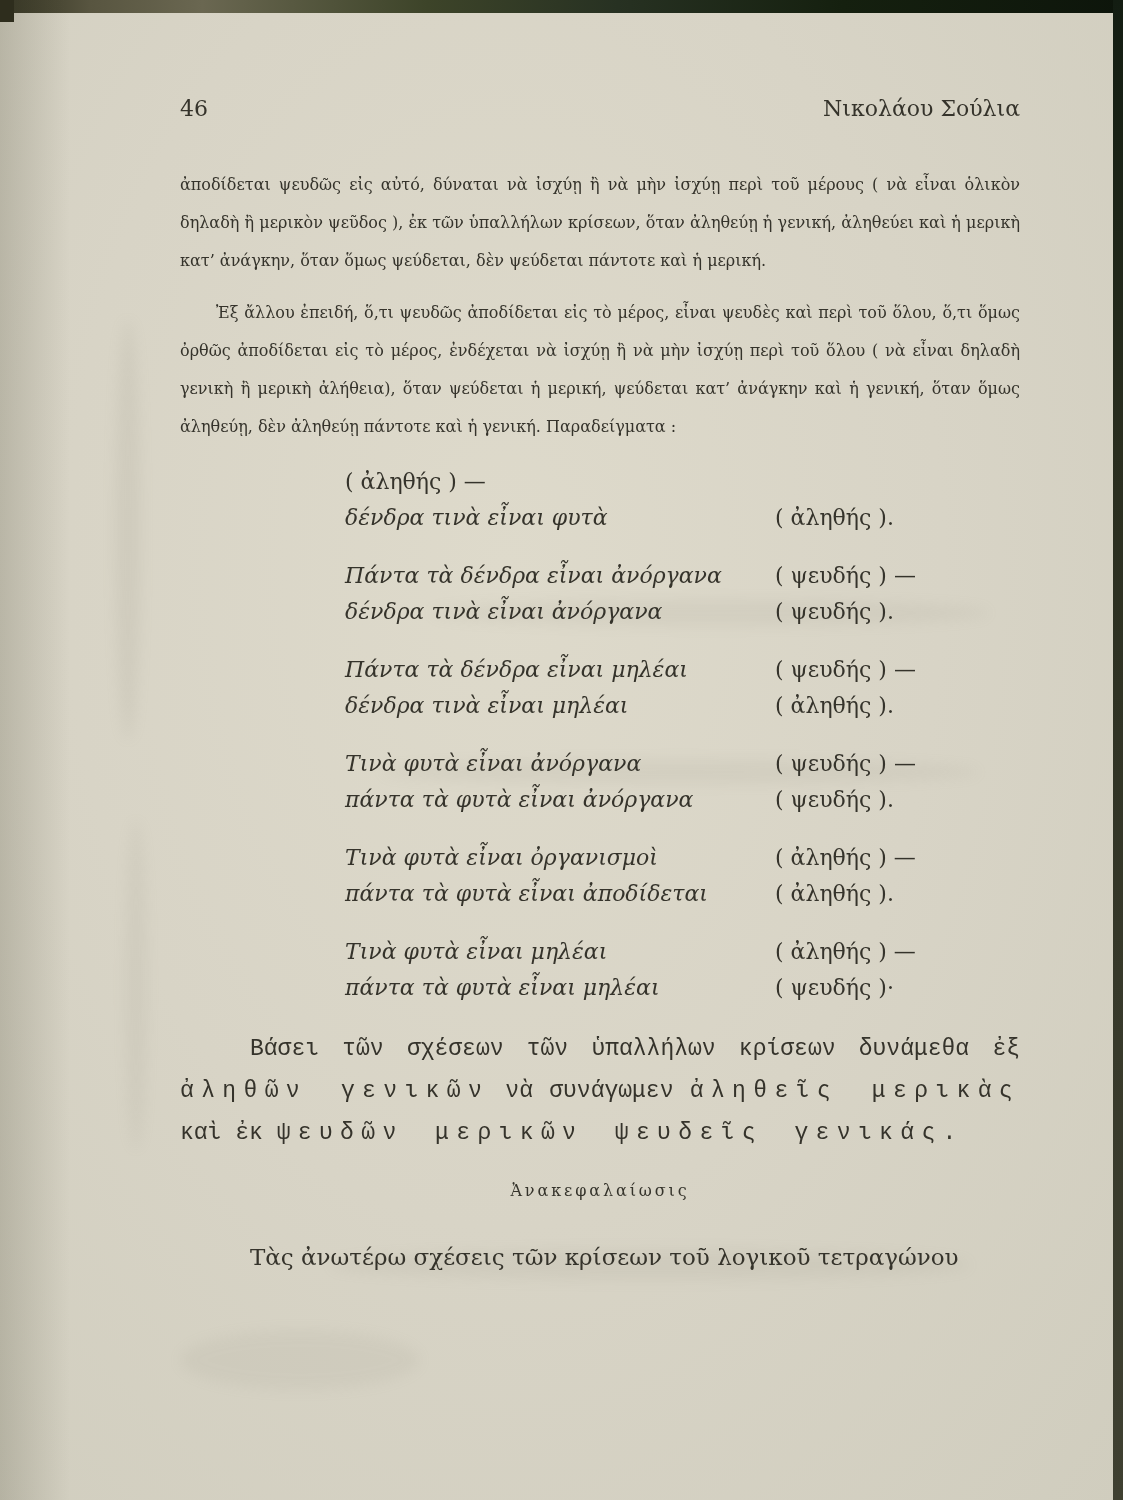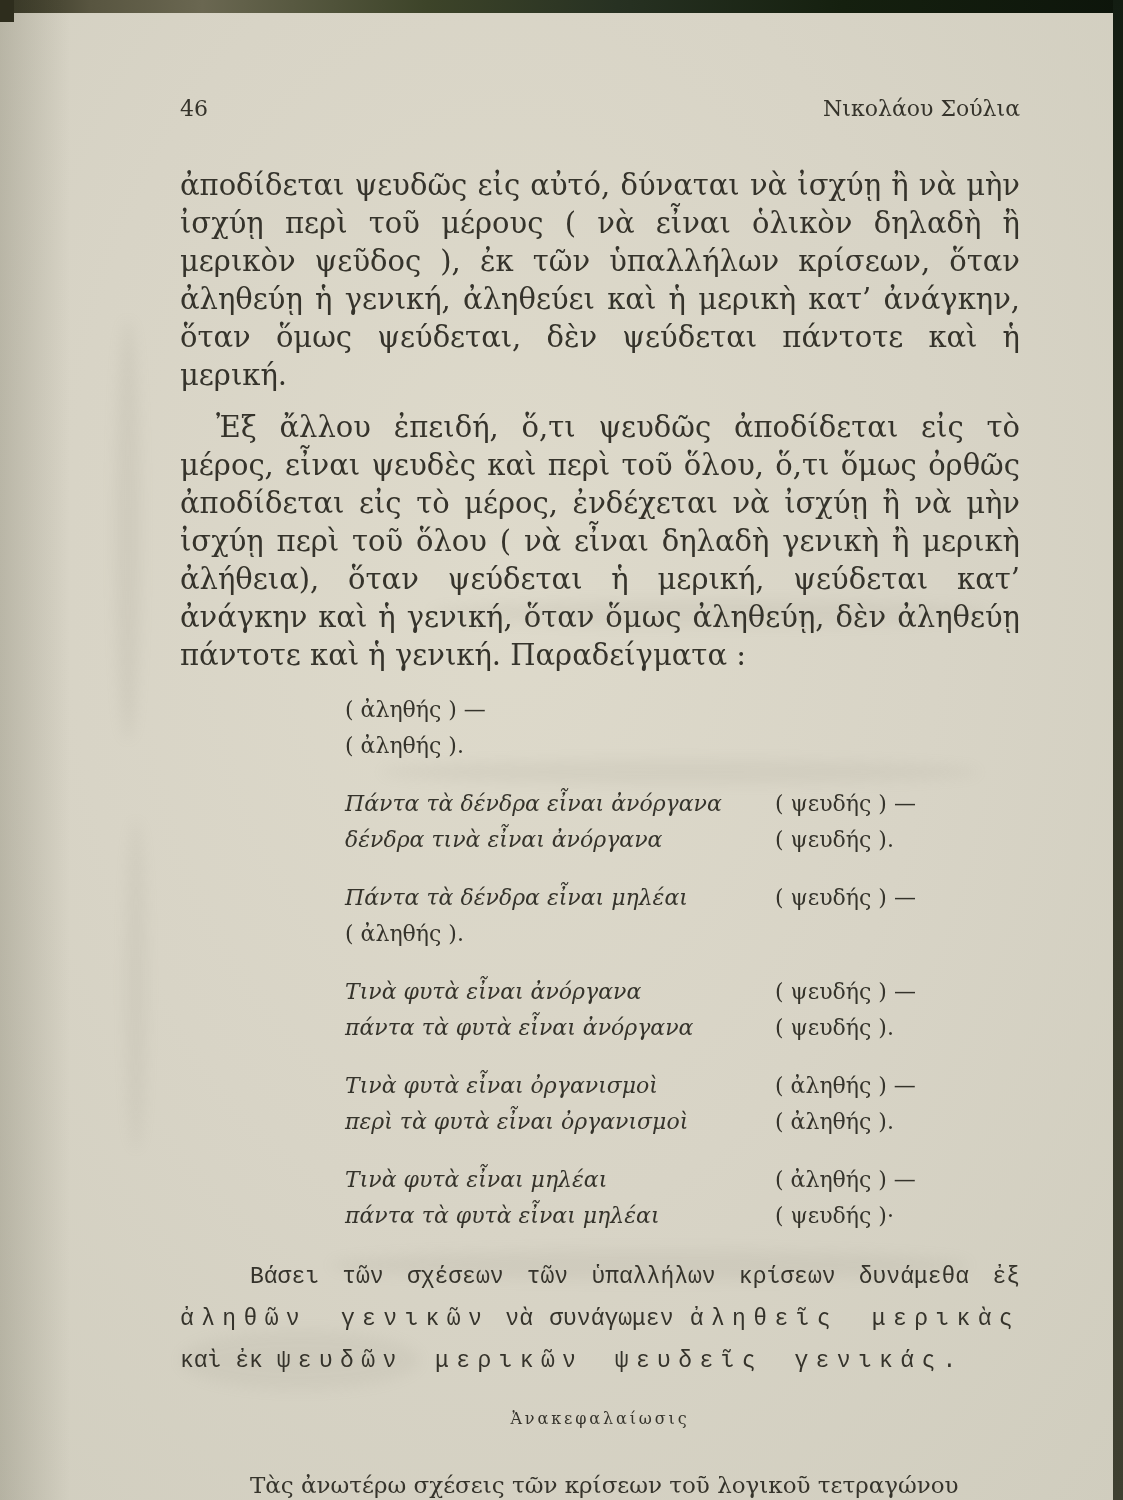--- a/index.html
+++ b/index.html
@@ -64,21 +64,21 @@
   .page-header {
     display: flex;
     justify-content: space-between;
     align-items: baseline;
     font-size: 22px;
     line-height: 26px;
     margin-bottom: 44px;
   }
   .body-par {
     margin: 0 0 14px 0;
-    font-size: 29px;
+    font-size: 16px;
     line-height: 38px;
     text-align: justify;
     text-justify: inter-word;
   }
   .no-indent { text-indent: 0; }
   .indent-sm { text-indent: 36px; }
 
   .examples {
     margin: 18px 0 4px 0;
   }
@@ -150,20 +150,21 @@
 
     <p class="body-par indent-sm">Ἐξ ἄλλου ἐπειδή, ὅ,τι ψευδῶς ἀποδίδεται εἰς τὸ μέρος, εἶναι ψευδὲς καὶ περὶ τοῦ ὅλου, ὅ,τι ὅμως ὀρθῶς ἀποδίδεται εἰς τὸ μέρος, ἐνδέχεται νὰ ἰσχύῃ ἢ νὰ μὴν ἰσχύῃ περὶ τοῦ ὅλου ( νὰ εἶναι δηλαδὴ γενικὴ ἢ μερικὴ ἀλήθεια), ὅταν ψεύδεται ἡ μερική, ψεύδεται κατ’ ἀνάγκην καὶ ἡ γενική, ὅταν ὅμως ἀληθεύῃ, δὲν ἀληθεύῃ πάντοτε καὶ ἡ γενική. Παραδείγματα :</p>
 
     <div class="examples">
 
       <div class="example">
         <div class="ex-row">
           <span class="ex-value">( ἀληθής ) —</span>
         </div>
         <div class="ex-row">
+          <span class="ex-statement">δένδρα τινὰ εἶναι φυτὰ</span>
           <span class="ex-value">( ἀληθής ).</span>
         </div>
       </div>
 
       <div class="example">
         <div class="ex-row">
           <span class="ex-statement">Πάντα τὰ δένδρα εἶναι ἀνόργανα</span>
           <span class="ex-value">( ψευδής ) —</span>
         </div>
         <div class="ex-row">
@@ -171,20 +172,21 @@
           <span class="ex-value">( ψευδής ).</span>
         </div>
       </div>
 
       <div class="example">
         <div class="ex-row">
           <span class="ex-statement">Πάντα τὰ δένδρα εἶναι μηλέαι</span>
           <span class="ex-value">( ψευδής ) —</span>
         </div>
         <div class="ex-row">
+          <span class="ex-statement">δένδρα τινὰ εἶναι μηλέαι</span>
           <span class="ex-value">( ἀληθής ).</span>
         </div>
       </div>
 
       <div class="example">
         <div class="ex-row">
           <span class="ex-statement">Τινὰ φυτὰ εἶναι ἀνόργανα</span>
           <span class="ex-value">( ψευδής ) —</span>
         </div>
         <div class="ex-row">
@@ -192,21 +194,21 @@
           <span class="ex-value">( ψευδής ).</span>
         </div>
       </div>
 
       <div class="example">
         <div class="ex-row">
           <span class="ex-statement">Τινὰ φυτὰ εἶναι ὀργανισμοὶ</span>
           <span class="ex-value">( ἀληθής ) —</span>
         </div>
         <div class="ex-row">
-          <span class="ex-statement">περὶ τὰ φυτὰ εἶναι ὀργανισμοὶ</span>
+          <span class="ex-statement">πάντα τὰ φυτὰ εἶναι ἀποδίδεται</span>
           <span class="ex-value">( ἀληθής ).</span>
         </div>
       </div>
 
       <div class="example">
         <div class="ex-row">
           <span class="ex-statement">Τινὰ φυτὰ εἶναι μηλέαι</span>
           <span class="ex-value">( ἀληθής ) —</span>
         </div>
         <div class="ex-row">

